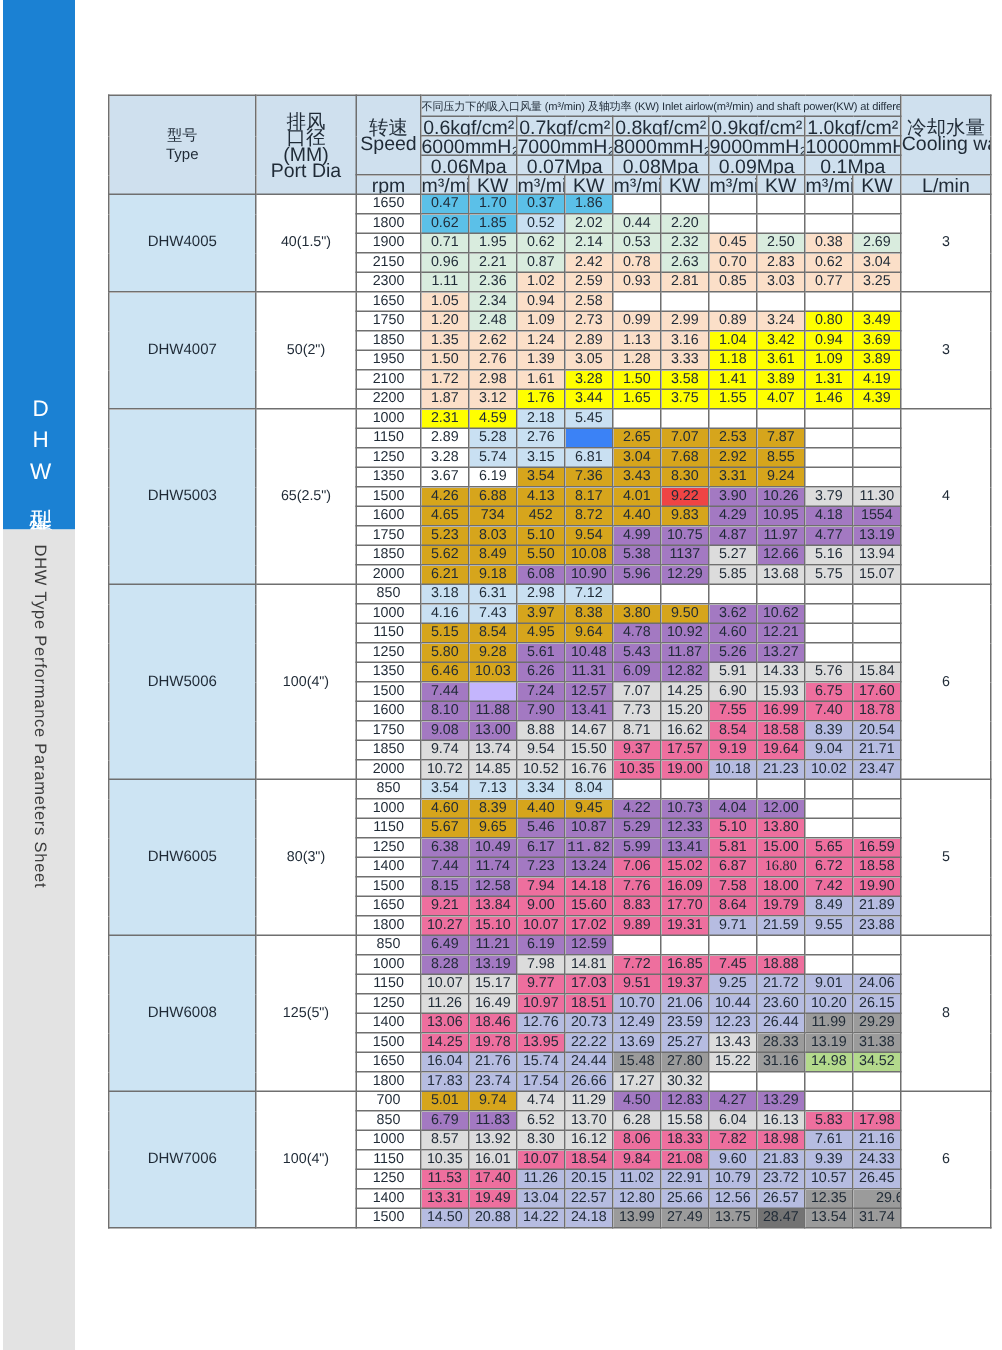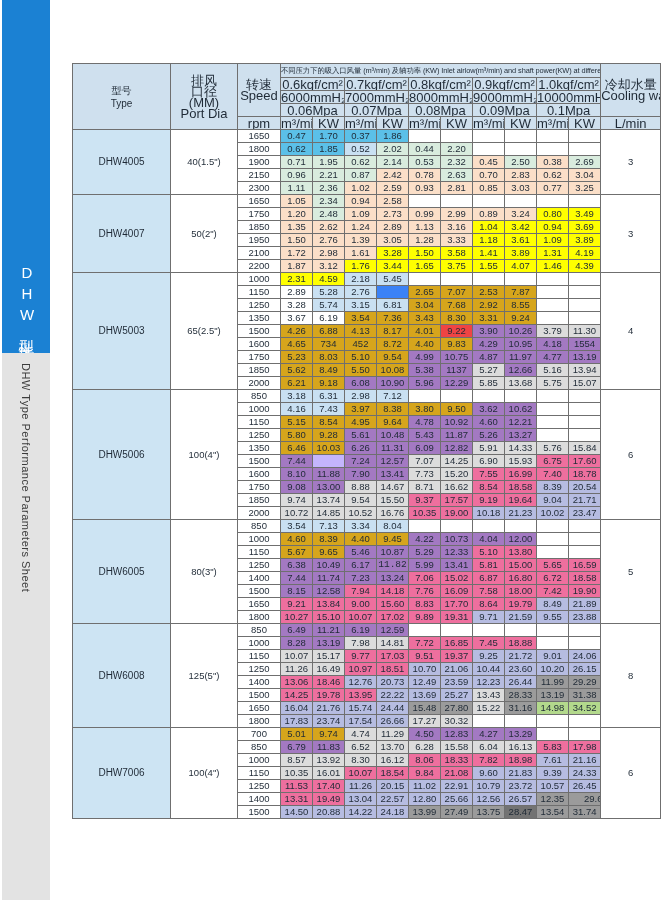--- a/index.html
+++ b/index.html
@@ -584,21 +584,21 @@
           </tr>
           <tr>
             <td class="rpm-cell">1400</td>
             <td style="background: rgb(163, 121, 194);">7.44</td>
             <td style="background: rgb(163, 121, 194);">11.74</td>
             <td style="background: rgb(163, 121, 194);">7.23</td>
             <td style="background: rgb(163, 121, 194);">13.24</td>
             <td style="background: rgb(238, 111, 158);">7.06</td>
             <td style="background: rgb(238, 111, 158);">15.02</td>
             <td style="background: rgb(238, 111, 158);">6.87</td>
-            <td style="background: rgb(238, 111, 158);">16.80</td>
+            <td style="background: rgb(238, 111, 158); font-family: Liberation Serif, serif;">16.80</td>
             <td style="background: rgb(238, 111, 158);">6.72</td>
             <td style="background: rgb(238, 111, 158);">18.58</td>
           </tr>
           <tr>
             <td class="rpm-cell">1500</td>
             <td style="background: rgb(163, 121, 194);">8.15</td>
             <td style="background: rgb(163, 121, 194);">12.58</td>
             <td style="background: rgb(238, 111, 158);">7.94</td>
             <td style="background: rgb(238, 111, 158);">14.18</td>
             <td style="background: rgb(238, 111, 158);">7.76</td>

